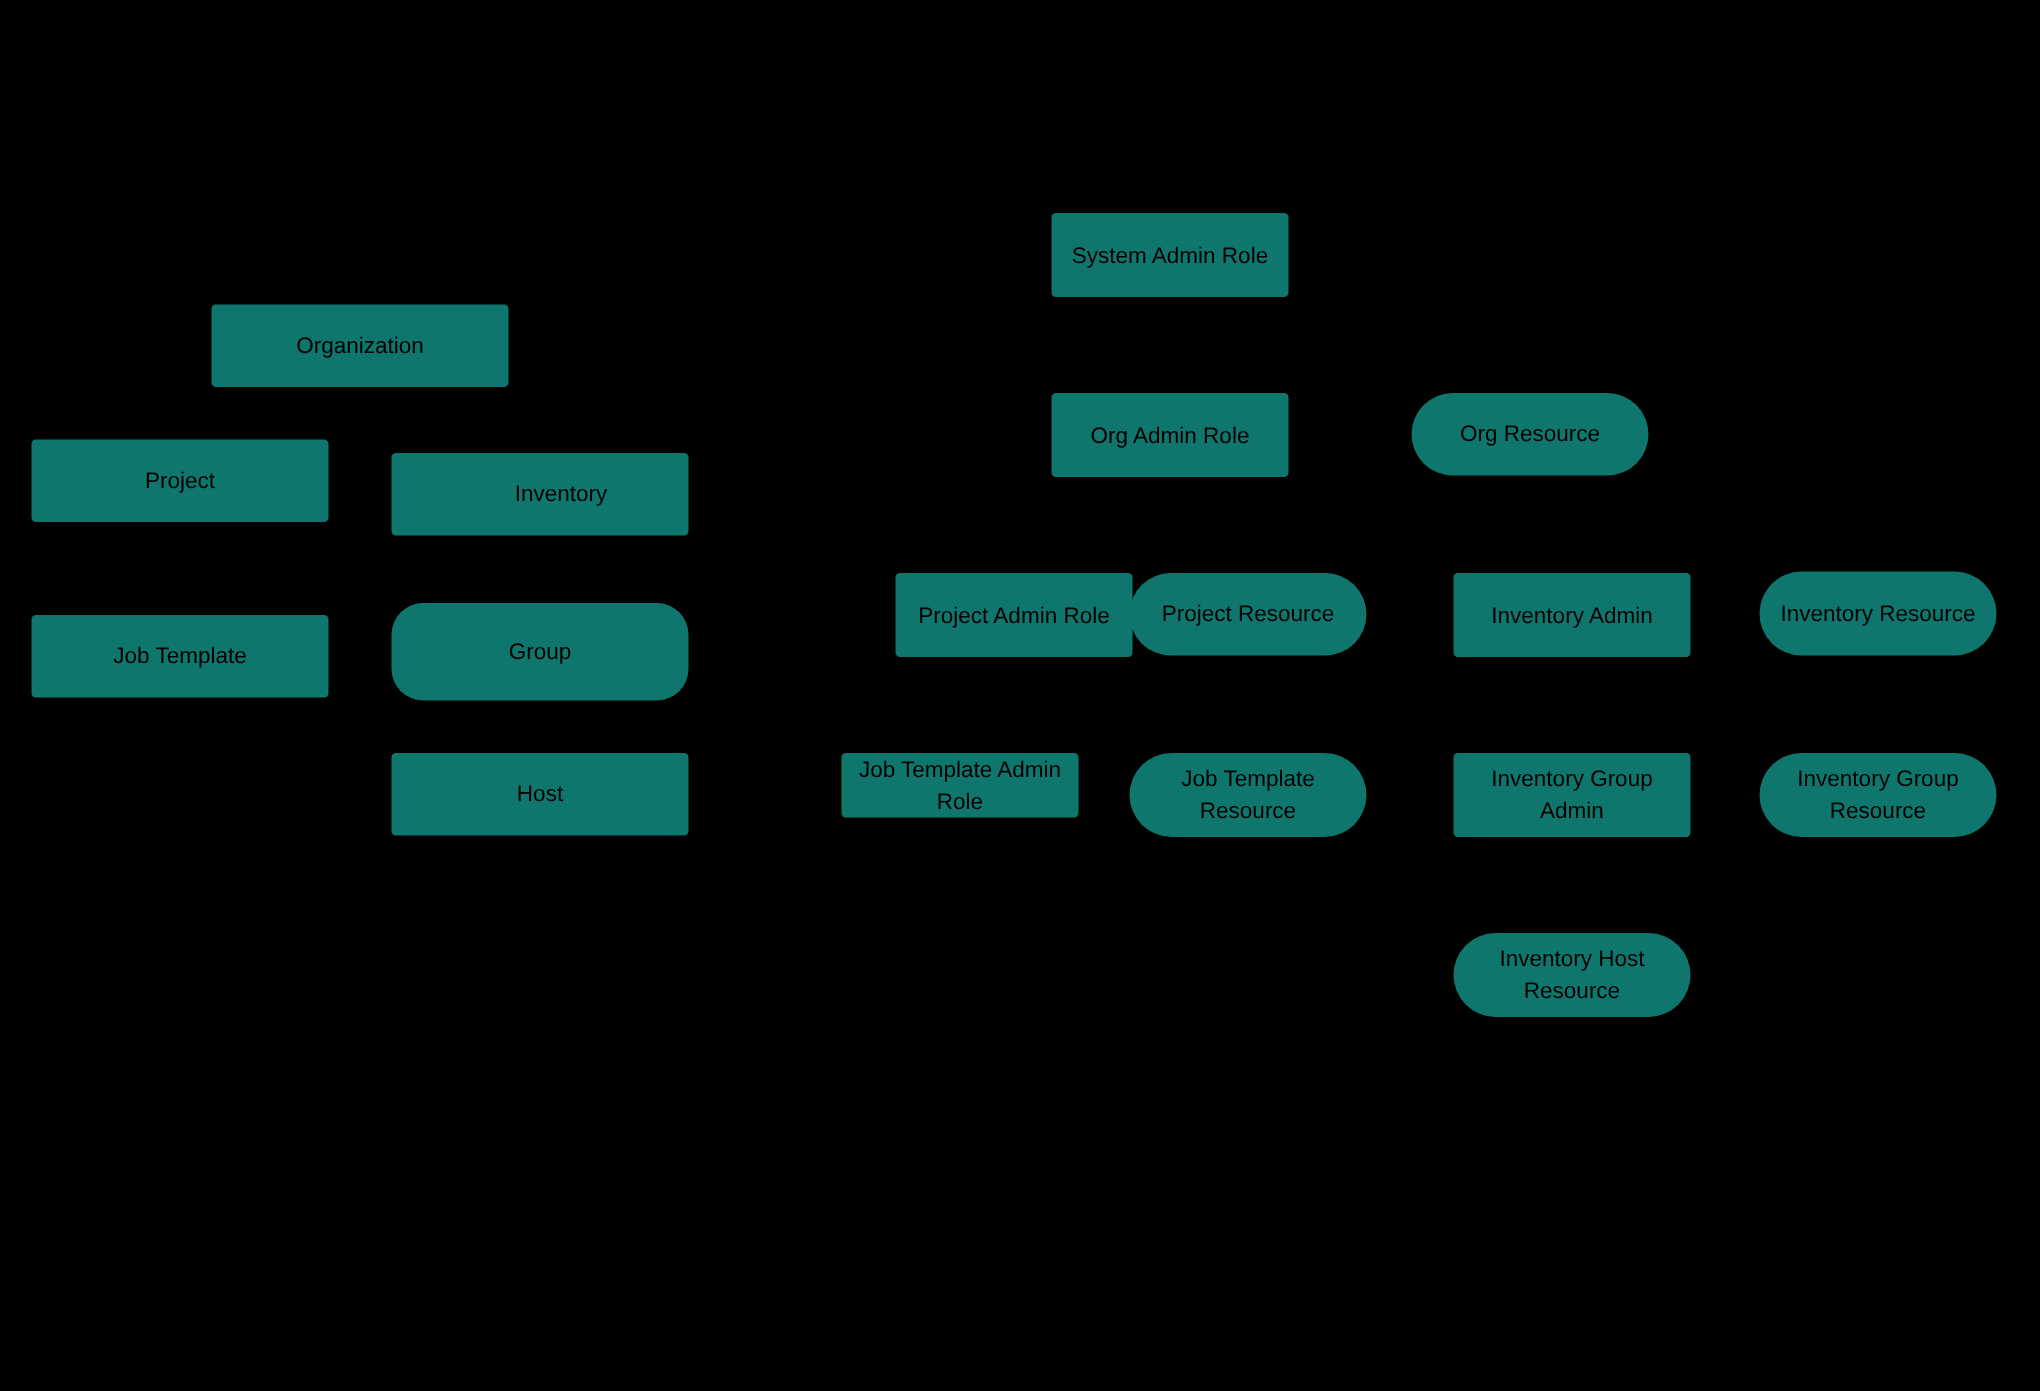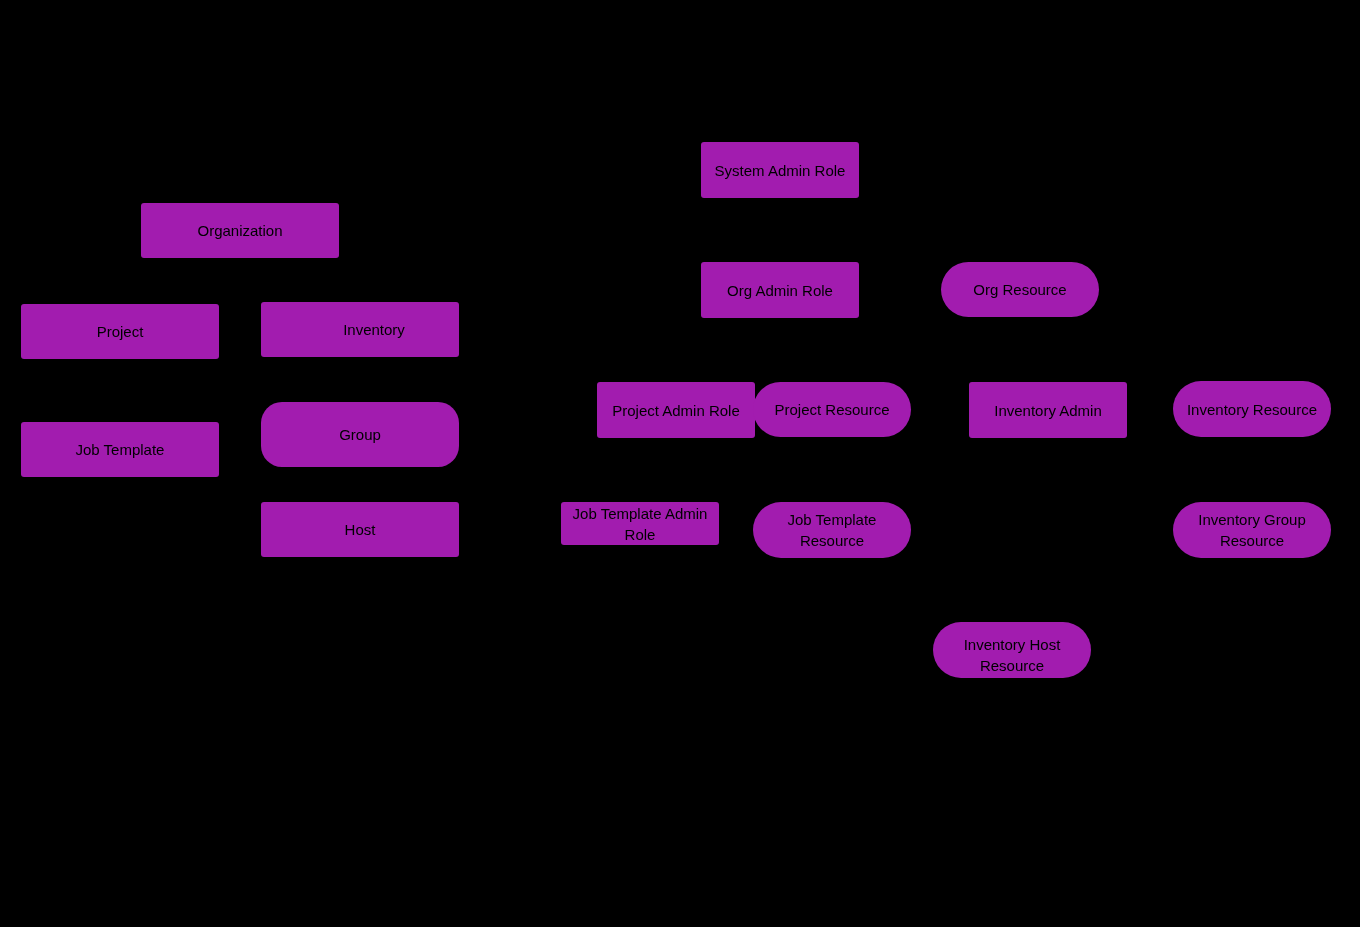--- a/index.html
+++ b/index.html
@@ -17,21 +17,21 @@
     .diagram-canvas {
       position: absolute;
       left: 0;
       top: 0;
       width: 1360px;
       height: 927px;
       background: #000000;
     }
     .node {
       position: absolute;
-      background: #a21caf;
+      background: #0f766e;
       color: #000000;
       display: flex;
       align-items: center;
       justify-content: center;
       text-align: center;
       box-sizing: border-box;
       font-size: 15px;
       line-height: 21px;
       padding: 2px 8px;
     }
@@ -49,29 +49,29 @@
   </style>
 </head>
 <body>
 
 <div class="diagram-canvas">
 
   <div class="node rect" style="left:141px; top:203px; width:198px; height:55px;">
     <span class="node-label">Organization</span>
   </div>
 
-  <div class="node rect" style="left:21px; top:304px; width:198px; height:55px;">
+  <div class="node rect" style="left:21px; top:293px; width:198px; height:55px;">
     <span class="node-label">Project</span>
   </div>
 
   <div class="node rect" style="left:261px; top:302px; width:198px; height:55px;padding-left:36px;">
     <span class="node-label">Inventory</span>
   </div>
 
-  <div class="node rect" style="left:21px; top:422px; width:198px; height:55px;">
+  <div class="node rect" style="left:21px; top:410px; width:198px; height:55px;">
     <span class="node-label">Job Template</span>
   </div>
 
   <div class="node rect" style="left:261px; top:402px; width:198px; height:65px;border-radius:21px;">
     <span class="node-label">Group</span>
   </div>
 
   <div class="node rect" style="left:261px; top:502px; width:198px; height:55px;">
     <span class="node-label">Host</span>
   </div>
@@ -105,22 +105,25 @@
   </div>
 
   <div class="node rect" style="left:561px; top:502px; width:158px; height:43px;">
     <span class="node-label">Job Template Admin Role</span>
   </div>
 
   <div class="node pill" style="left:753px; top:502px; width:158px; height:56px;">
     <span class="node-label">Job Template Resource</span>
   </div>
 
+  <div class="node rect" style="left:969px; top:502px; width:158px; height:56px;">
+    <span class="node-label">Inventory Group Admin</span>
+  </div>
 
   <div class="node pill" style="left:1173px; top:502px; width:158px; height:56px;justify-content:flex-end;">
     <span class="node-label">Inventory Group Resource</span>
   </div>
 
-  <div class="node pill" style="left:933px; top:622px; width:158px; height:56px;align-items:flex-end;">
+  <div class="node pill" style="left:969px; top:622px; width:158px; height:56px;">
     <span class="node-label">Inventory Host Resource</span>
   </div>
 
 </div>
 
 </body></html>

